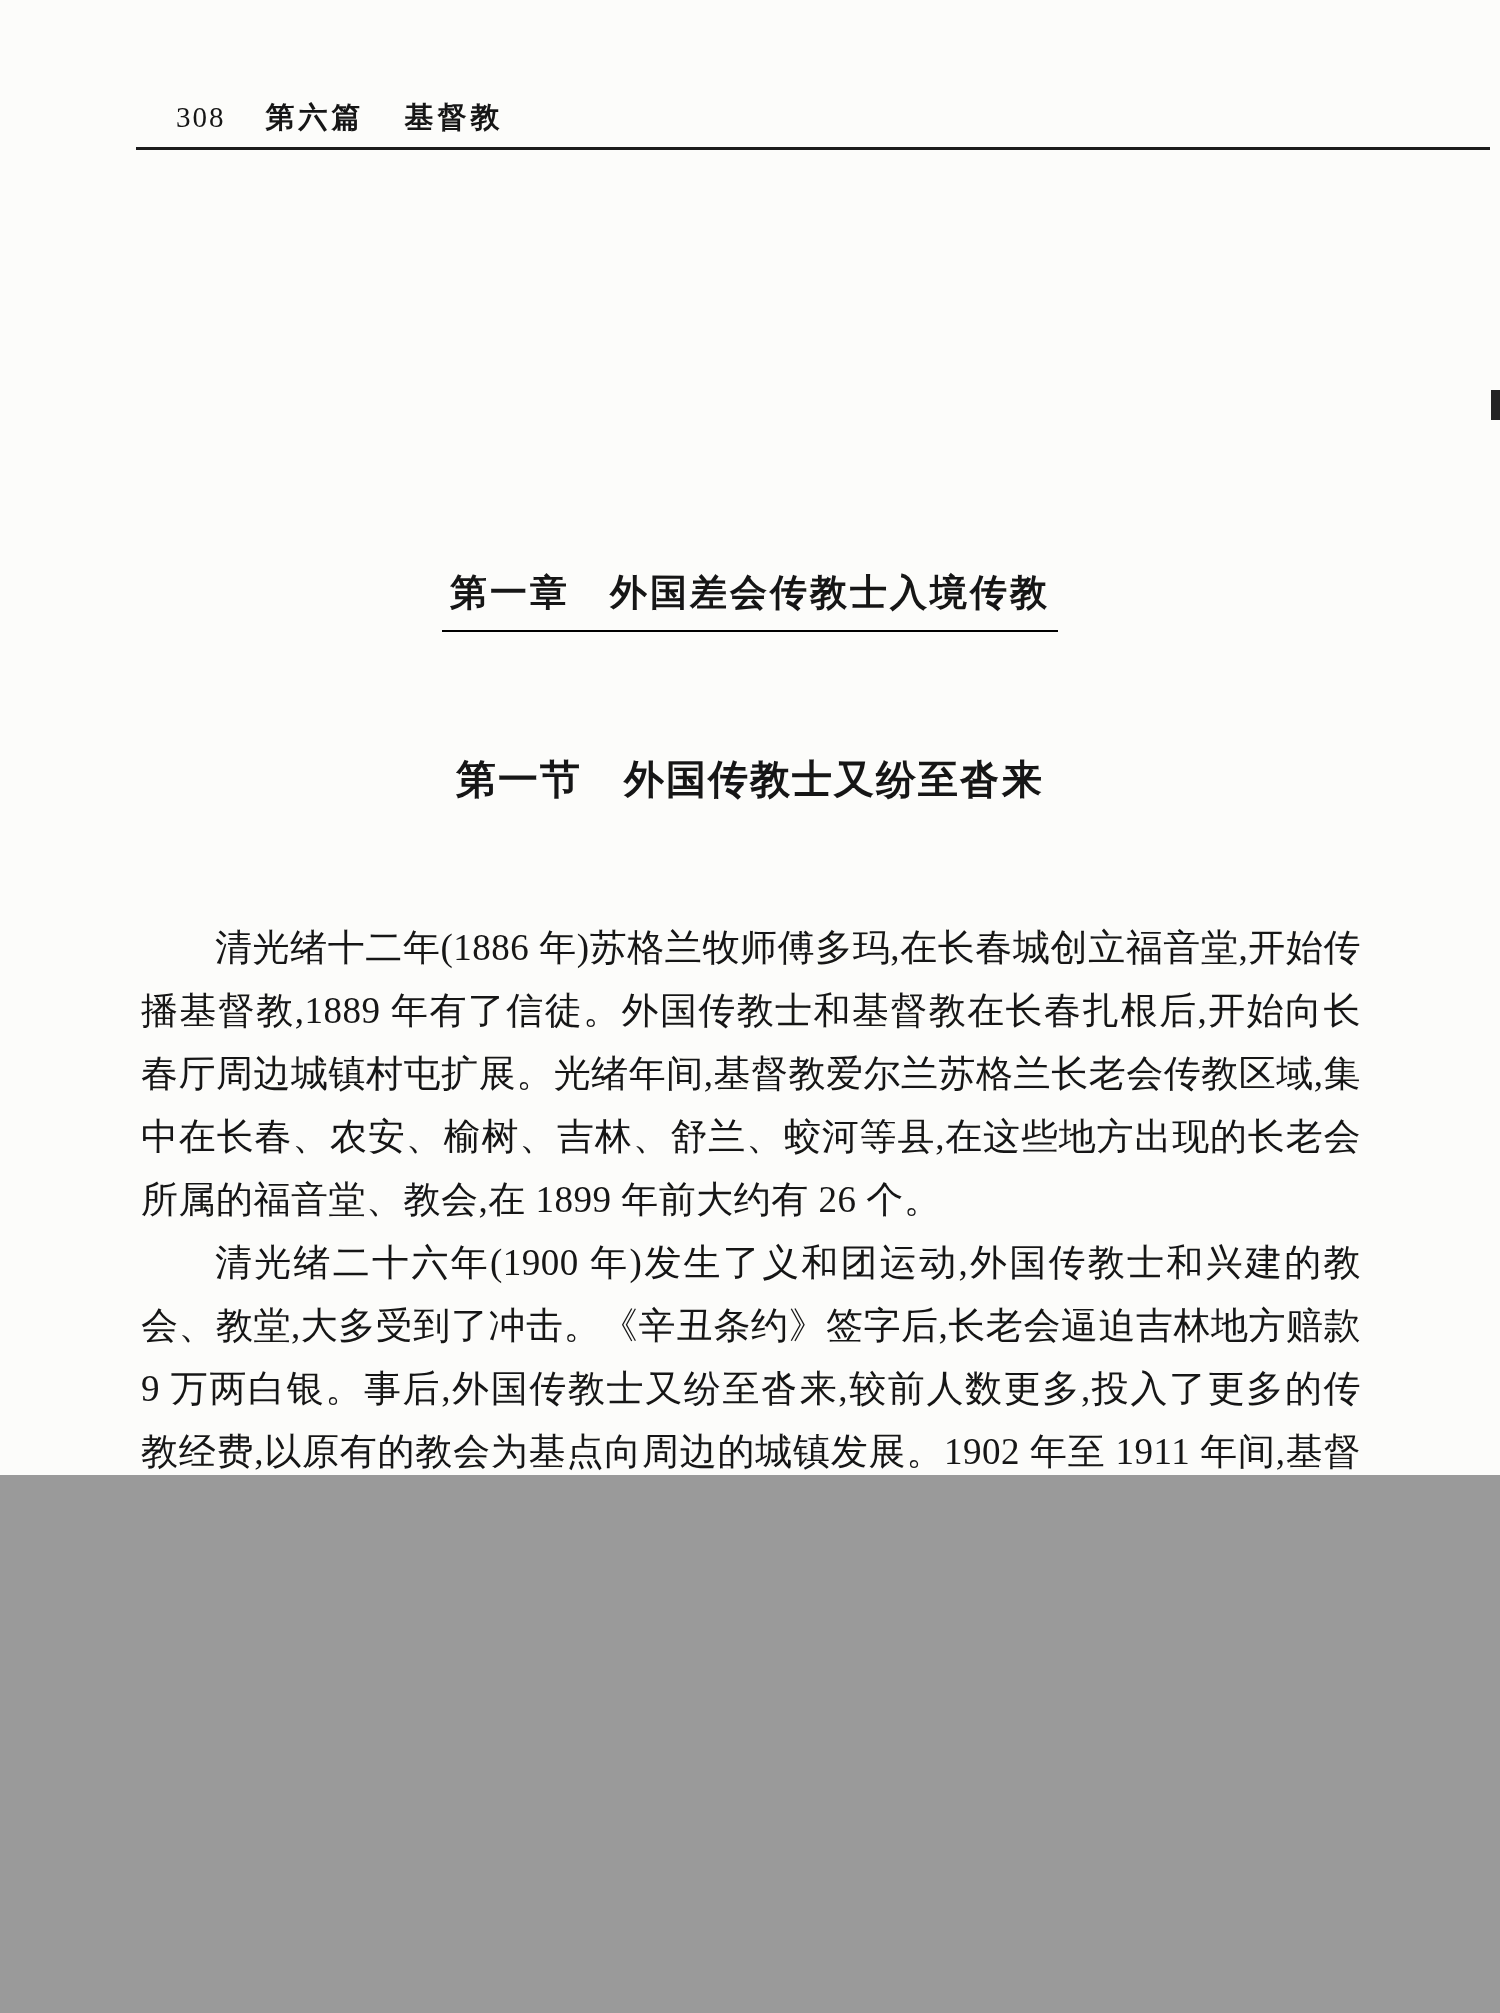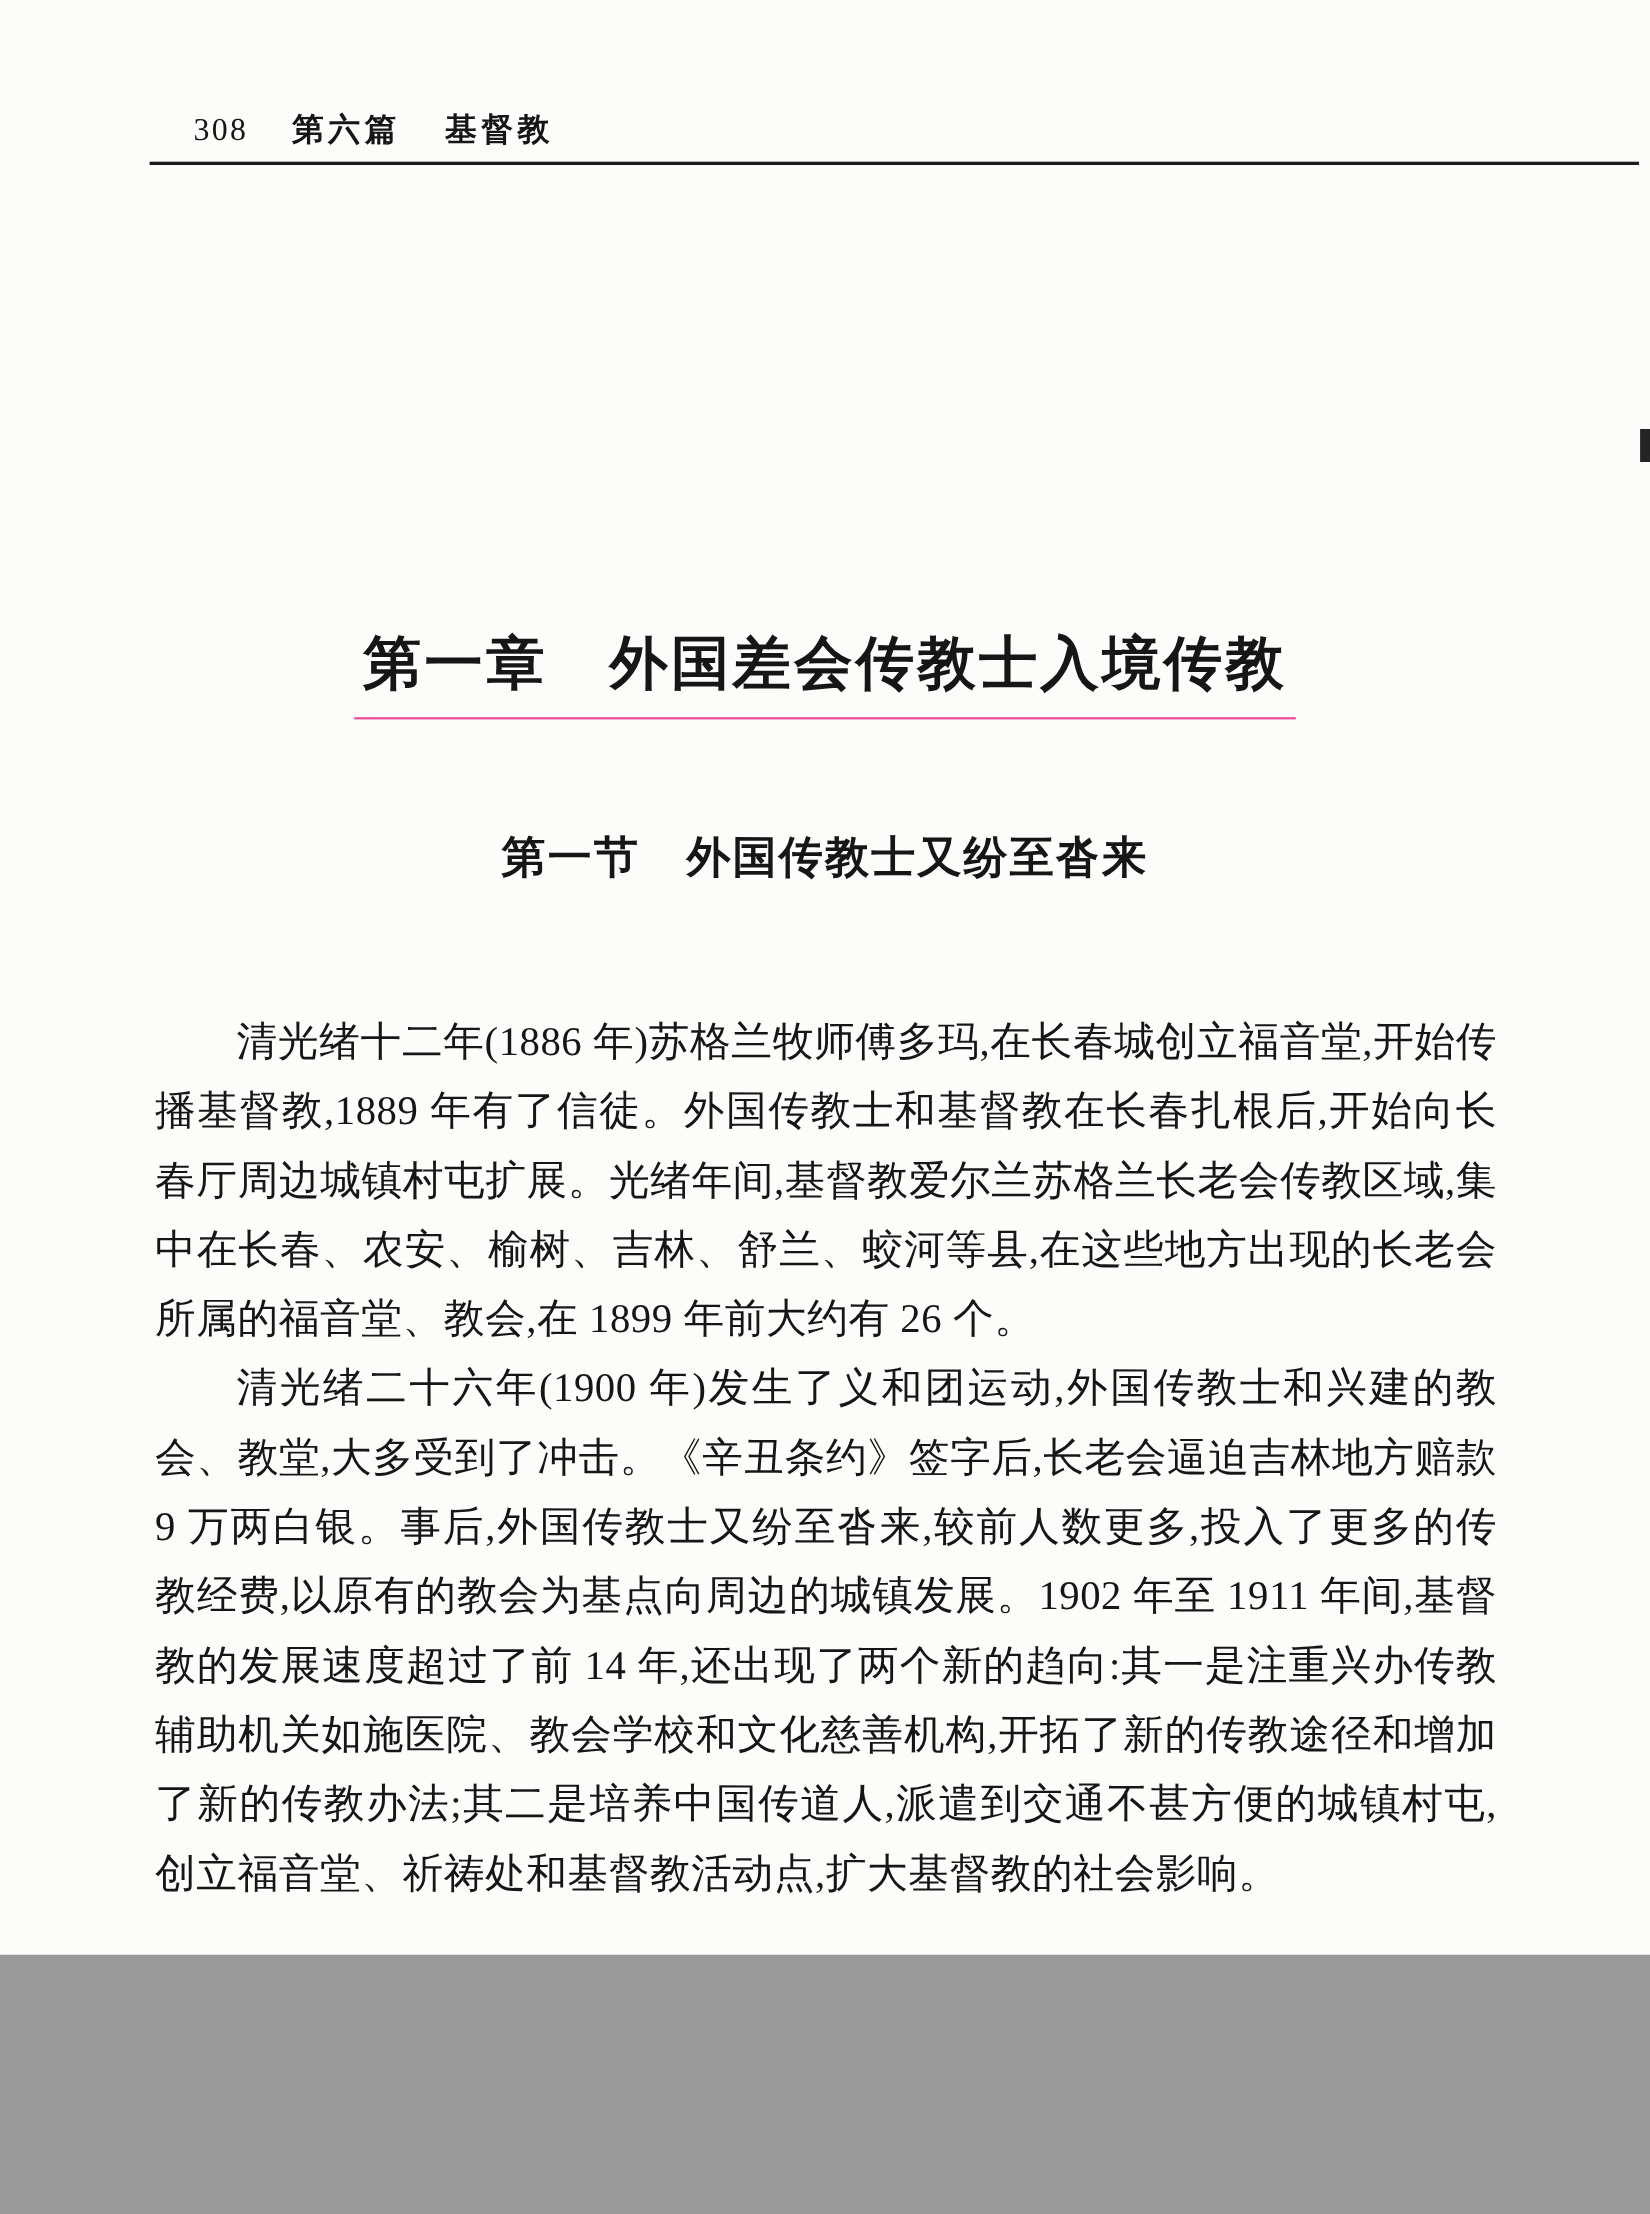--- a/index.html
+++ b/index.html
@@ -3,21 +3,21 @@
 <meta charset="utf-8">
 <style>
   html, body { margin: 0; padding: 0; }
   body {
     background: #9a9a9a;
     font-family: "Liberation Serif", "DejaVu Serif", serif;
   }
   .page {
     position: relative;
     width: 1500px;
-    height: 1777px;
+    height: 1475px;
     margin: 0 auto;
     background: #fcfcfa;
     color: #161616;
     overflow: hidden;
   }
   .running-header {
     position: absolute;
     top: 98px;
     left: 176px;
     display: flex;
@@ -38,25 +38,25 @@
   h1.chapter-title {
     position: absolute;
     top: 568px;
     left: 0;
     width: 100%;
     margin: 0;
     text-align: center;
   }
   h1.chapter-title .title-text {
     display: inline-block;
-    font-size: 53px;
+    font-size: 37px;
     font-weight: 700;
     letter-spacing: 3px;
     padding: 0 8px 12px 8px;
-    border-bottom: 2px solid #ec4899;
+    border-bottom: 2px solid #000000;
     font-family: Liberation Mono, monospace;
   }
   h2.section-title {
     position: absolute;
     top: 752px;
     left: 0;
     width: 100%;
     margin: 0;
     text-align: center;
     font-size: 40px;

